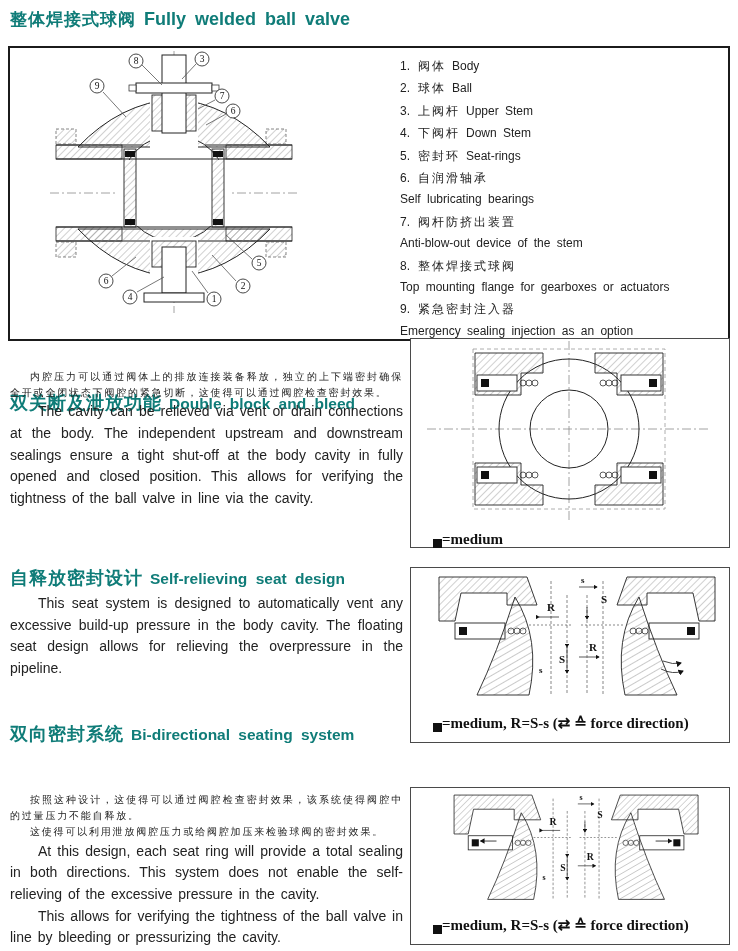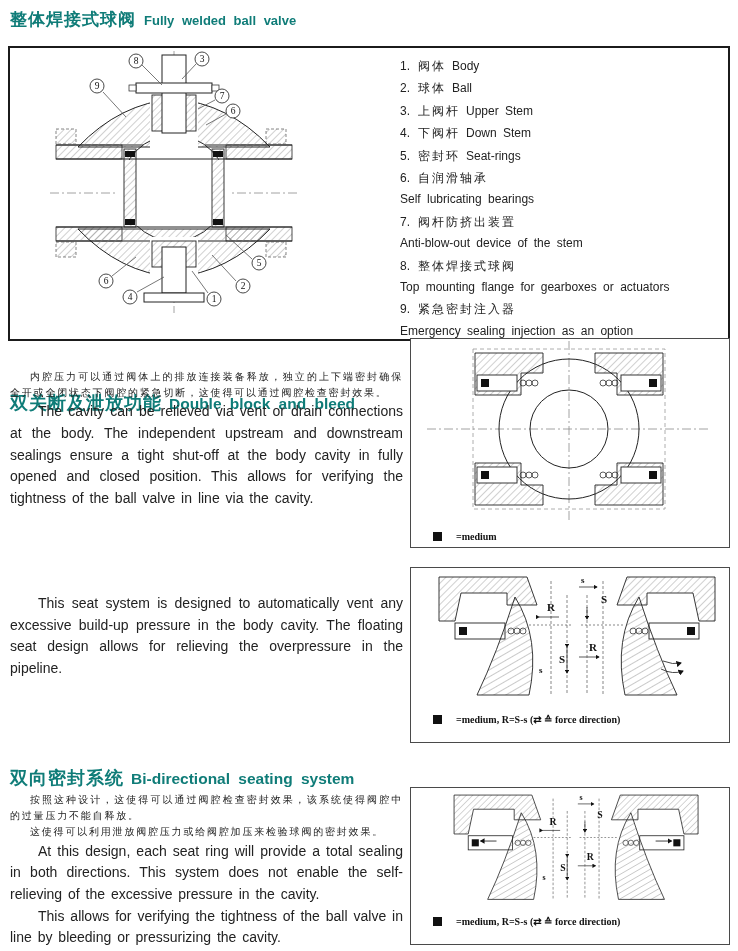--- a/index.html
+++ b/index.html
@@ -1,43 +1,43 @@
 <!DOCTYPE html>
 <html><head>
 <meta charset="utf-8">
 <style>
   html,body{margin:0;padding:0;background:#fff;}
   .page{position:relative;width:738px;height:951px;background:#ffffff;overflow:hidden;
         font-family:"Liberation Sans",sans-serif;color:#222;}
   
   .doc-title{position:absolute;left:10px;top:8px;white-space:nowrap;}
   .doc-title .zh{font-size:17px;font-weight:bold;color:#0f7c78;letter-spacing:1px;}
-  .doc-title .en{font-size:13px;font-weight:bold;color:#0f7c78;margin-left:8px;word-spacing:4px;text-align:center;}
+  .doc-title .en{font-size:18px;font-weight:bold;color:#0f7c78;margin-left:8px;word-spacing:4px;text-align:center;}
   
   .panel-main{position:absolute;left:8px;top:46px;width:718px;height:291px;border:2px solid #1b1b1b;background:#fff;}
   .valve-svg{position:absolute;left:40px;top:3px;}
   .parts-list{position:absolute;left:390px;top:10px;width:322px;font-size:12px;line-height:1.45;}
   .pl-item{margin-bottom:5px;}
   .pl-num{display:inline-block;width:18px;}
   .pl-zh{letter-spacing:2px;}
   .pl-en{margin-left:6px;word-spacing:3px;}
   .pl-en2{display:block;margin-top:4px;word-spacing:3px;}
   
   .sec-head{position:absolute;left:10px;white-space:nowrap;}
   .sec-head .zh{font-size:18px;font-weight:bold;color:#0f7c78;letter-spacing:1px;}
   .sec-head .en{font-size:15.5px;font-weight:bold;color:#0f7c78;margin-left:7px;word-spacing:4px;}
   
   .sec-text{position:absolute;left:10px;width:393px;text-align:justify;}
   .sec-text p{margin:0;text-indent:2em;}
   .sec-text p.zh{font-size:10px;line-height:1.62;letter-spacing:1.8px;}
   .sec-text p.en{font-size:14px;line-height:1.55;word-spacing:2px;}
   
   .diag-box{position:absolute;left:410px;width:320px;border:1.5px solid #4a4a4a;background:#fff;box-sizing:border-box;}
-  .diag-caption{display:flex;align-items:center;gap:14px;margin:2px 0 0 22px;
-        font-family:"Liberation Serif",serif;font-weight:bold;font-size:10px;color:#111;}
+  .diag-caption{display:flex;align-items:flex-end;gap:0;margin:2px 0 0 22px;
+        font-family:"Liberation Serif",serif;font-weight:bold;font-size:15px;color:#111;}
   .sq{width:9px;height:9px;background:#111;flex:0 0 auto;}
   
   .cl{stroke:#8a8a8a;stroke-width:0.8;stroke-dasharray:9 3 2 3;fill:none;}
   text.callout{font-family:"Liberation Serif",serif;font-size:9.5px;fill:#111;}
   text.dimlab{font-family:"Liberation Serif",serif;font-size:11px;font-weight:bold;fill:#111;}
   text.dimlab-sm{font-family:"Liberation Serif",serif;font-size:9px;font-weight:bold;fill:#111;}
 </style>
 </head>
 <body>
 
@@ -216,20 +216,23 @@
             <circle cx="204" cy="136" r="3"></circle>
           </g>
       </g>
     </svg>
     <div class="diag-caption">
       <span class="sq"></span>
       <span>=medium</span>
     </div>
   </div>
 
+  <div class="sec-head" style="top:566px;">
+    <span class="zh">自释放密封设计</span><span class="en">Self-relieving seat design</span>
+  </div>
   <div class="sec-text" style="top:593px;">
     <p class="en">This seat system is designed to automatically vent any excessive build-up pressure in the body cavity. The floating seat design allows for relieving the overpressure in the pipeline.</p>
   </div>
 
   <div class="diag-box" style="top:567px;height:176px;">
     <svg width="316" height="140" viewBox="0 0 316 138">
       <defs>
         <pattern id="hC" patternUnits="userSpaceOnUse" width="5" height="5" patternTransform="rotate(45)">
           <path d="M0 0 V5" stroke="#8a8a8a" stroke-width="0.8"></path>
         </pattern>
@@ -290,21 +293,21 @@
       <text class="dimlab-sm" x="170" y="14">s</text>
       <text class="dimlab" x="190" y="34">S</text>
       <text class="dimlab" x="178" y="82">R</text>
     </svg>
     <div class="diag-caption">
       <span class="sq"></span>
       <span>=medium, R=S-s (⇄ ≙ force direction)</span>
     </div>
   </div>
 
-  <div class="sec-head" style="top:766px;">
+  <div class="sec-head" style="top:722px;">
     <span class="zh">双向密封系统</span><span class="en">Bi-directional seating system</span>
   </div>
   <div class="sec-text" style="top:792px;">
     <p class="zh">按照这种设计，这使得可以通过阀腔检查密封效果，该系统使得阀腔中的过量压力不能自释放。</p>
     <p class="zh">这使得可以利用泄放阀腔压力或给阀腔加压来检验球阀的密封效果。</p>
     <p class="en">At this design, each seat ring will provide a total sealing in both directions. This system does not enable the self-relieving of the excessive pressure in the cavity.</p>
     <p class="en">This allows for verifying the tightness of the ball valve in line by bleeding or pressurizing the cavity.</p>
   </div>
 
   <div class="diag-box" style="top:787px;height:158px;">

